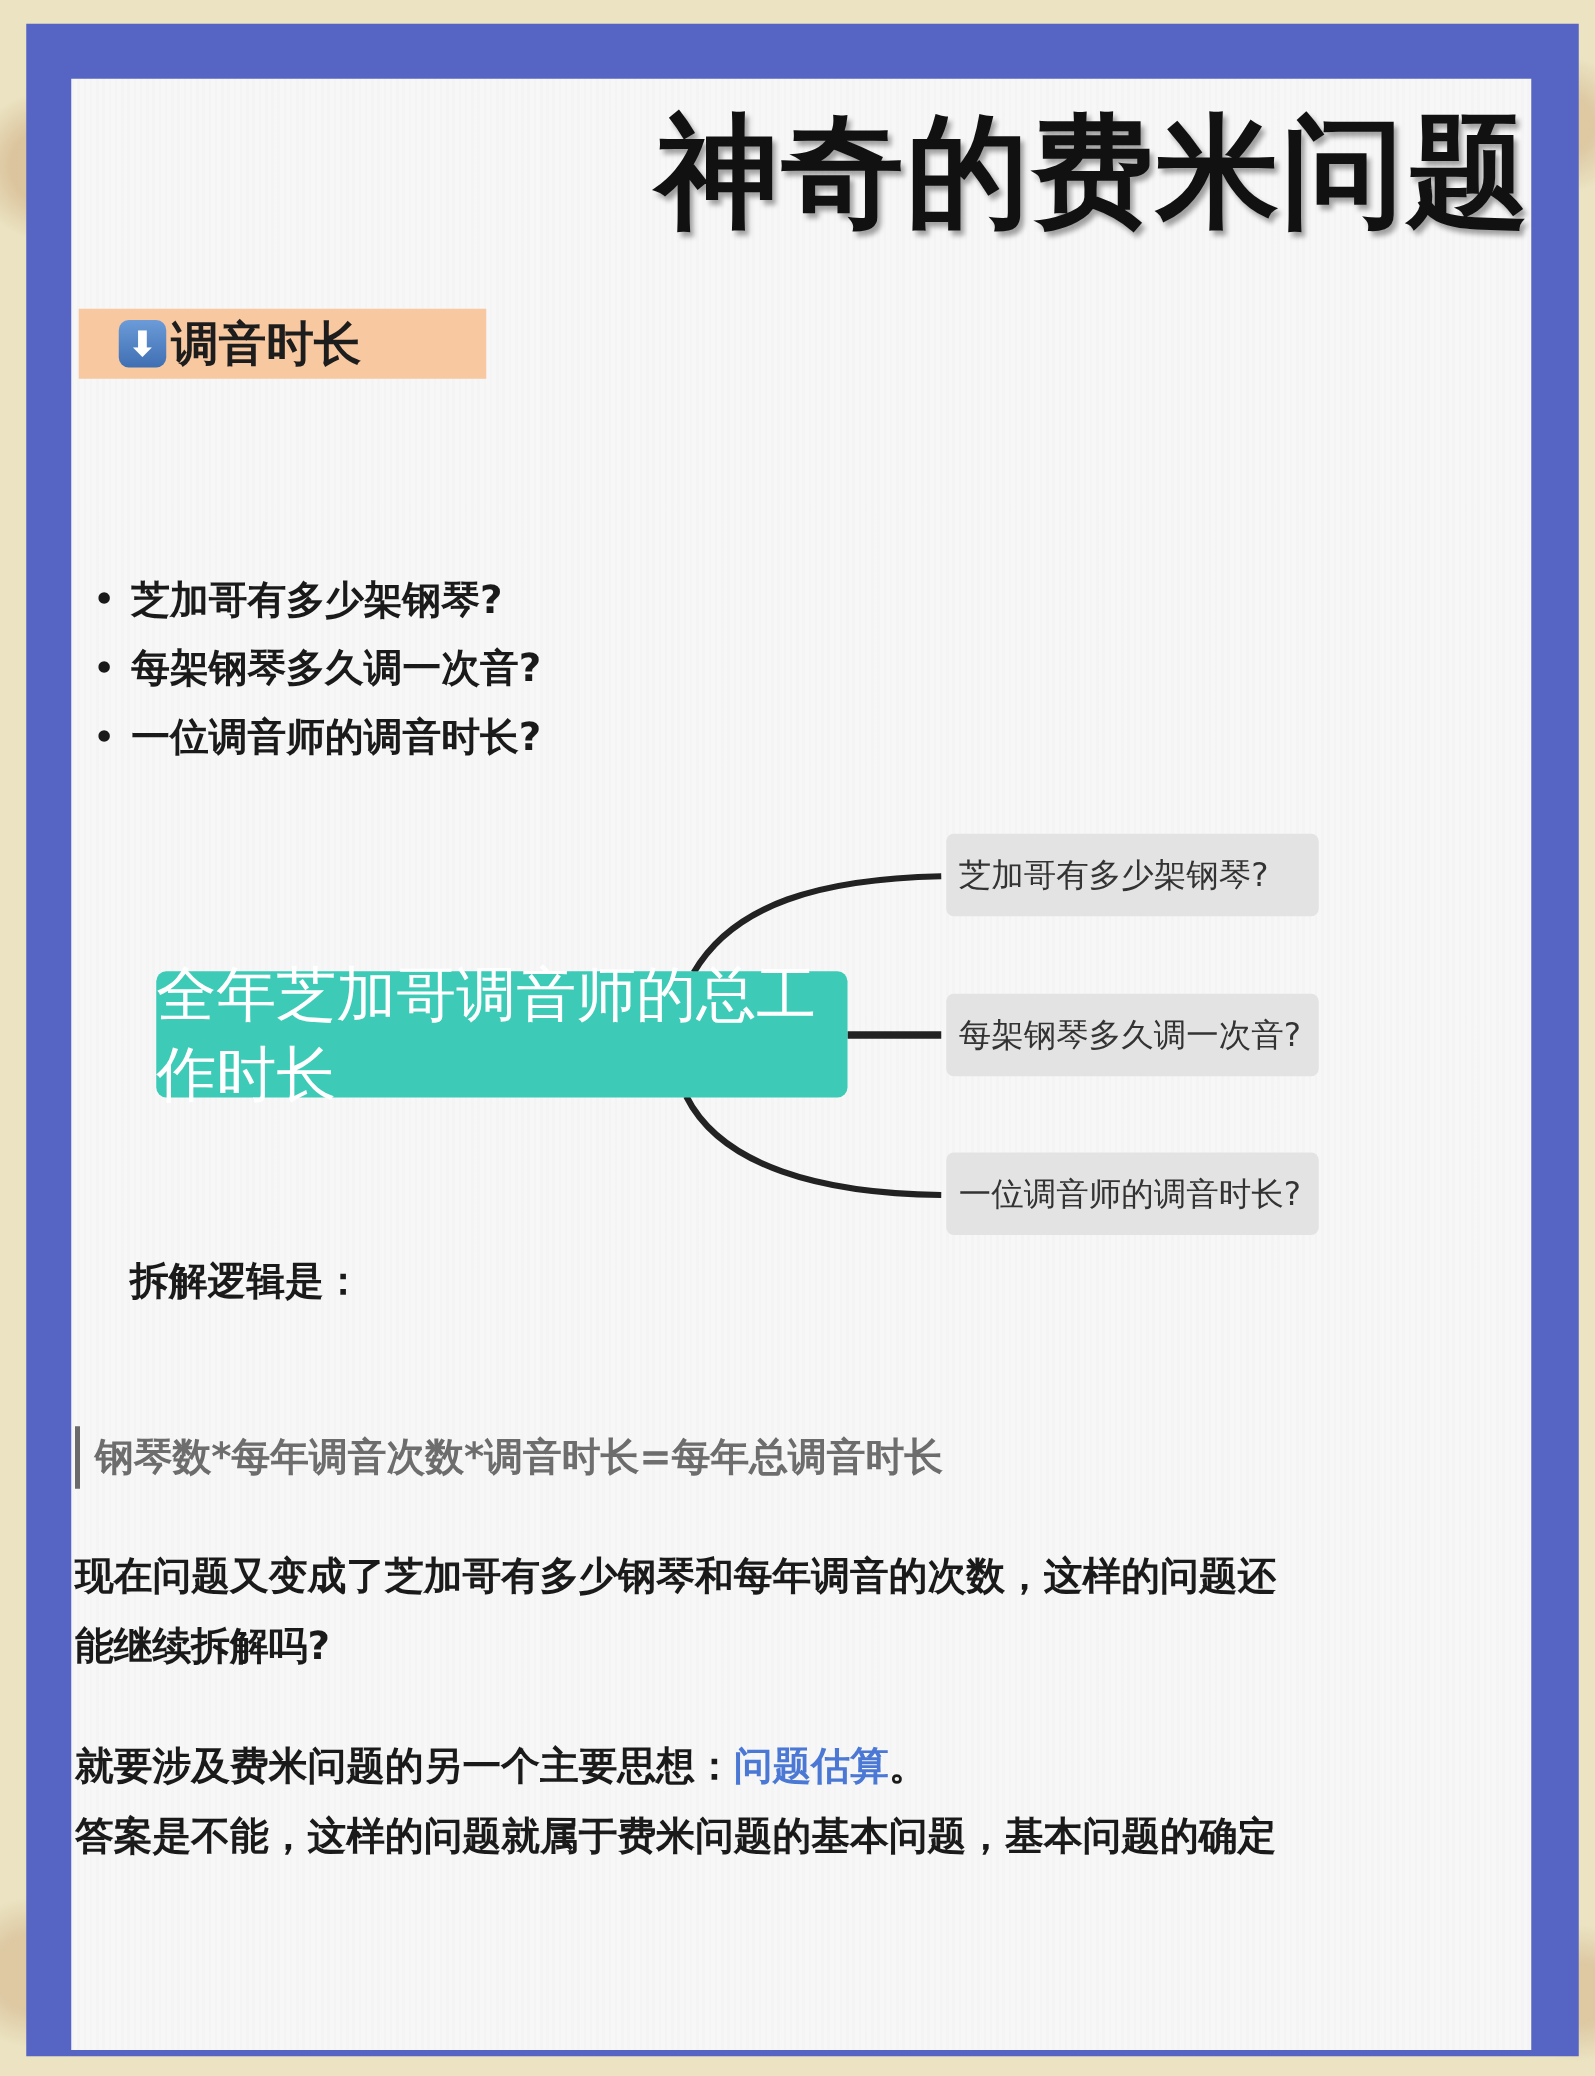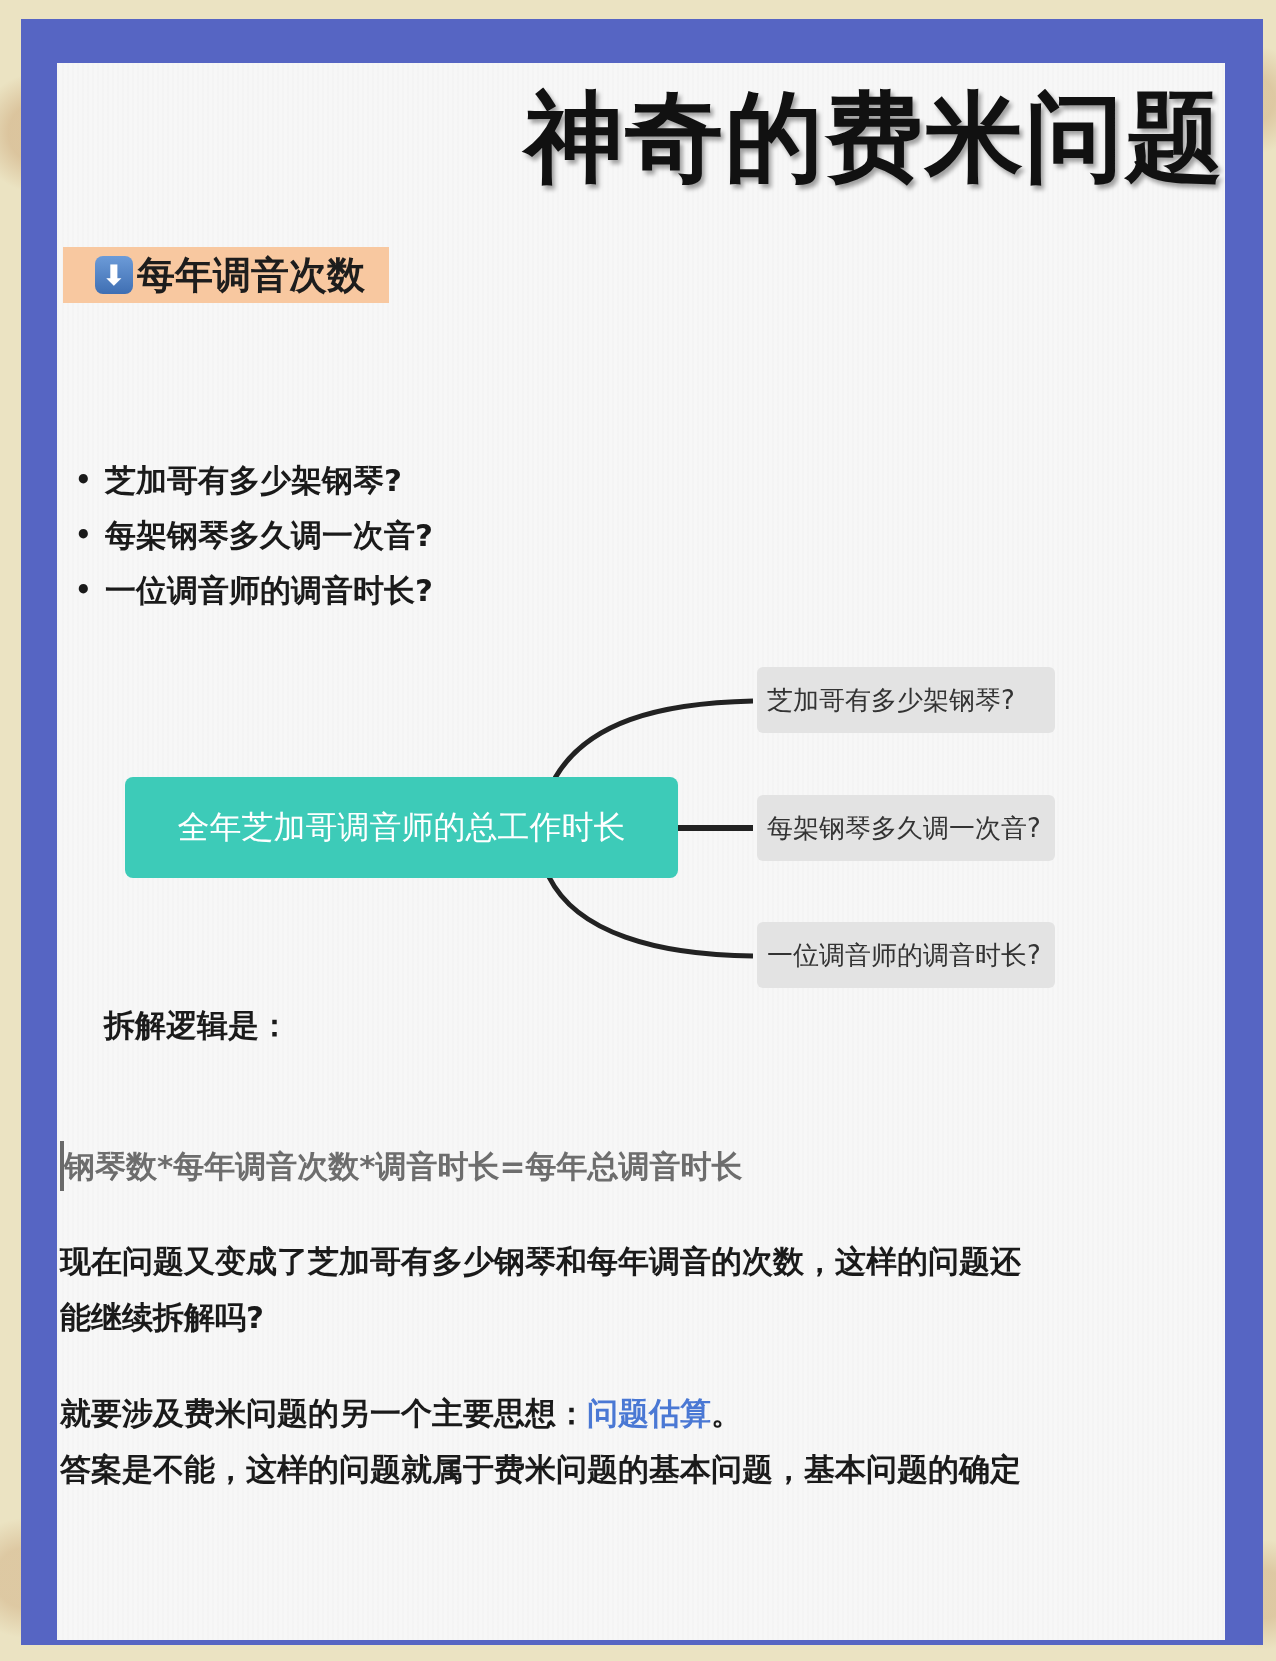--- a/index.html
+++ b/index.html
@@ -50,48 +50,48 @@
     font-size:31px; font-weight:bold; color:#1a1a1a; line-height:56px;
   }
   .bullets { position:absolute; left:18px; top:390px; margin:0; padding:0; list-style:none; }
   .bullets li { font-size:31px; font-weight:bold; color:#1a1a1a; line-height:55px; display:flex; }
   .bullets li .dot { width:30px; font-size:26px; }
   .mindmap { position:absolute; left:60px; top:600px; width:1060px; height:400px; }
   .root-node {
     position:absolute; left:8px; top:114px; width:553px; height:101px;
     background:#3dcbb8; border-radius:8px;
     display:flex; align-items:center; justify-content:center;
-    color:#fff; font-size:32px;
+    color:#fff; font-size:48px;
   }
   .child-node {
     position:absolute; left:640px; width:298px; height:66px;
     background:#e3e3e3; border-radius:6px;
     display:flex; align-items:center; padding-left:10px; box-sizing:border-box;
     font-size:26px; color:#333; white-space:nowrap;
   }
   .mindmap svg { position:absolute; left:0; top:0; }
   .quote {
     position:absolute; left:3px; top:1140px;
-    border-left:4px solid #6a6a6a; padding-left:0; height:50px;
+    border-left:4px solid #6a6a6a; padding-left:12px; height:50px;
     font-size:31px; font-weight:bold; color:#6d6d6d; line-height:50px;
   }
   .highlight { color:#4a78d4; }
 </style>
 </head>
 <body>
 
 <div class="bg-texture"></div>
 <div class="frame"></div>
 
 <div class="panel">
   <div class="title">神奇的费米问题</div>
 
   <div class="section-tag">
     <span class="arrow-icon">⬇</span>
-    <span class="label">每年调音次数</span>
+    <span class="label">调音时长</span>
   </div>
 
 
   <ul class="bullets">
     <li>
         <span class="dot">•</span>
         <span>芝加哥有多少架钢琴?</span>
       </li>
     <li>
         <span class="dot">•</span>

